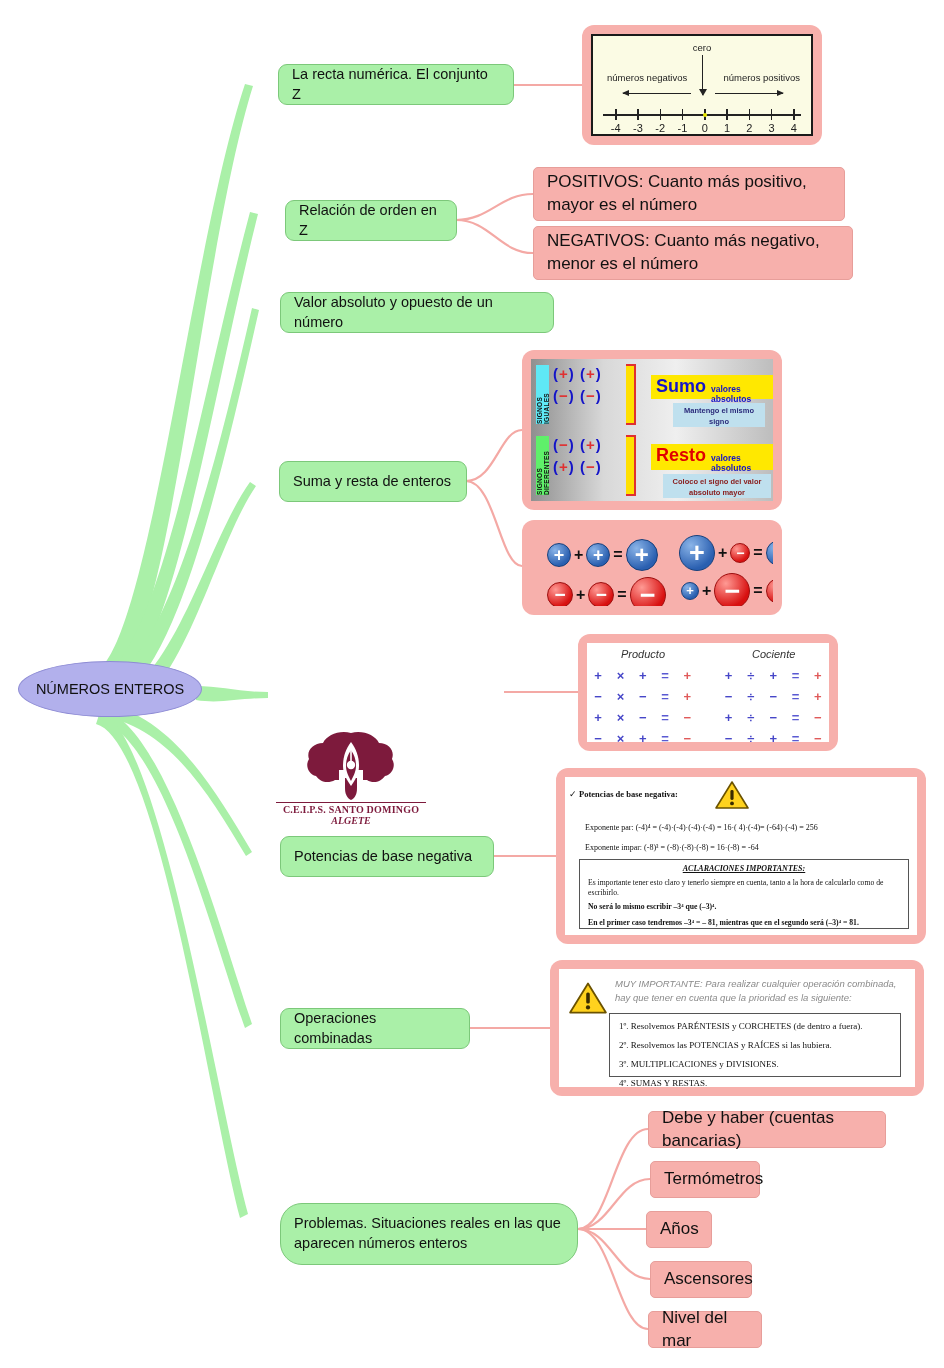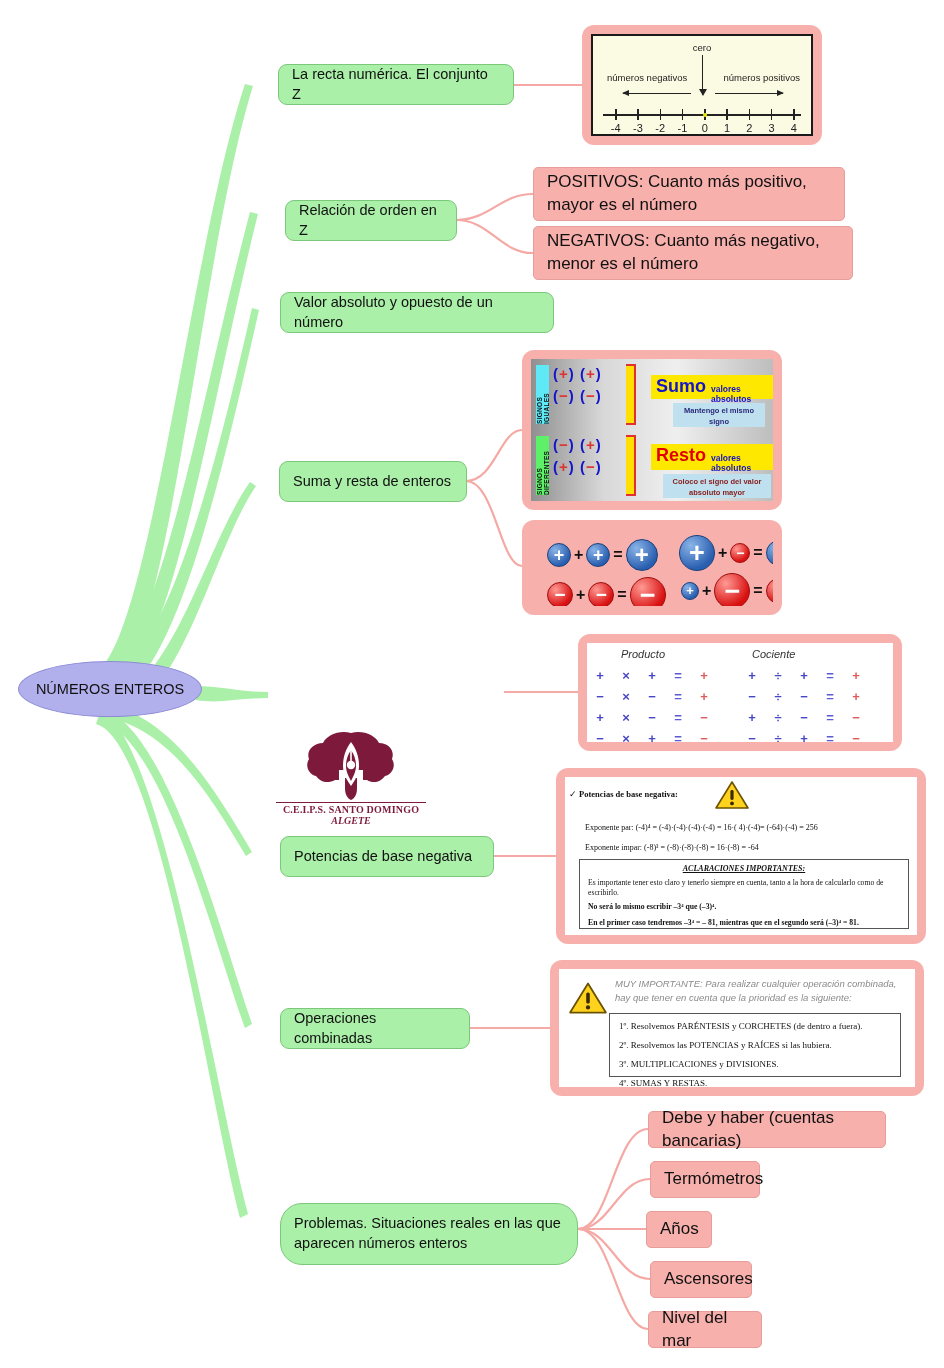--- a/index.html
+++ b/index.html
@@ -306,21 +306,21 @@
             <div class="cball blue" style="width: 16px; height: 16px; font-size: 13px;">+</div>
             <span class="cop">+</span>
             <div class="cball red" style="width: 34px; height: 34px; font-size: 27px;">−</div>
             <span class="cop">=</span>
             <div class="cball red" style="width: 24px; height: 24px; font-size: 19px;">−</div>
           </div>
         </div>
     </div>
   </div>
 
-  <div class="img-frame" style="left:578px;top:634px;width:324px;height:117px;">
+  <div class="img-frame" style="left:578px;top:634px;width:260px;height:117px;">
     <div class="img-inner pc">
       <div class="pc-head" style="left:34px;">Producto</div>
       <div class="pc-head" style="left:165px;">Cociente</div>
       <div class="pc-tbl" id="pc-host">
           <div class="pc-line">
             <div class="pc-cell b">+</div>
             <div class="pc-cell b">×</div>
             <div class="pc-cell b">+</div>
             <div class="pc-cell bl">=</div>
             <div class="pc-cell r">+</div>

